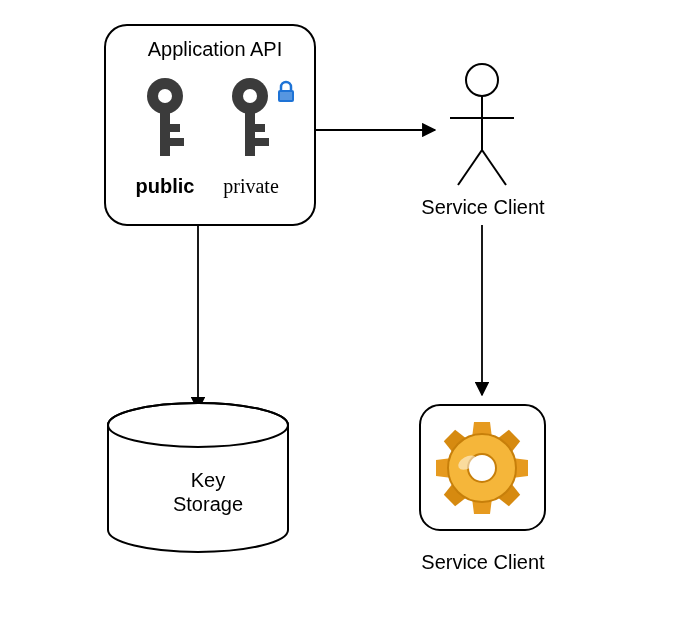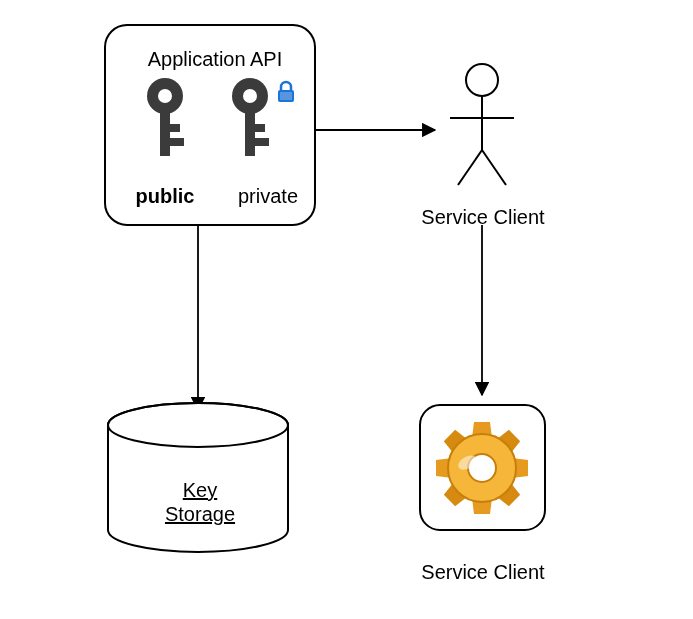--- a/index.html
+++ b/index.html
@@ -12,21 +12,20 @@
     position: relative;
     width: 693px;
     height: 619px;
   }
   .label {
     position: absolute;
     font-size: 20px;
     color: #000;
     text-align: center;
     white-space: pre;
-    margin-top: 10px;
   }
   svg { display: block; }
 </style>
 </head>
 <body>
 
 <div class="canvas">
 
   <svg width="693" height="619">
     <defs>
@@ -101,22 +100,22 @@
       <circle r="14" fill="none" stroke="#c77f0a" stroke-width="2"></circle>
       <ellipse cx="-10" cy="-12" rx="10" ry="6" fill="#ffffff" opacity="0.5" transform="rotate(-30)"></ellipse>
     </g>
 
   </svg>
 
   <div class="label" style="left:145px; top:38px; width:140px;">Application API</div>
 
   <div class="label" style="left:135px; top:175px; width:60px;font-weight:bold;">public</div>
 
-  <div class="label" style="left:233px; top:175px; width:70px;">private</div>
+  <div class="label" style="left:216px; top:175px; width:70px;font-family:Liberation Serif, serif;">private</div>
 
-  <div class="label" style="left:150px; top:468px; width:100px; line-height:1.2;text-decoration:underline;">Key
+  <div class="label" style="left:158px; top:468px; width:100px; line-height:1.2;">Key
 Storage</div>
 
   <div class="label" style="left:418px; top:196px; width:130px;">Service Client</div>
 
   <div class="label" style="left:418px; top:551px; width:130px;">Service Client</div>
 
 </div>
 
 </body></html>

